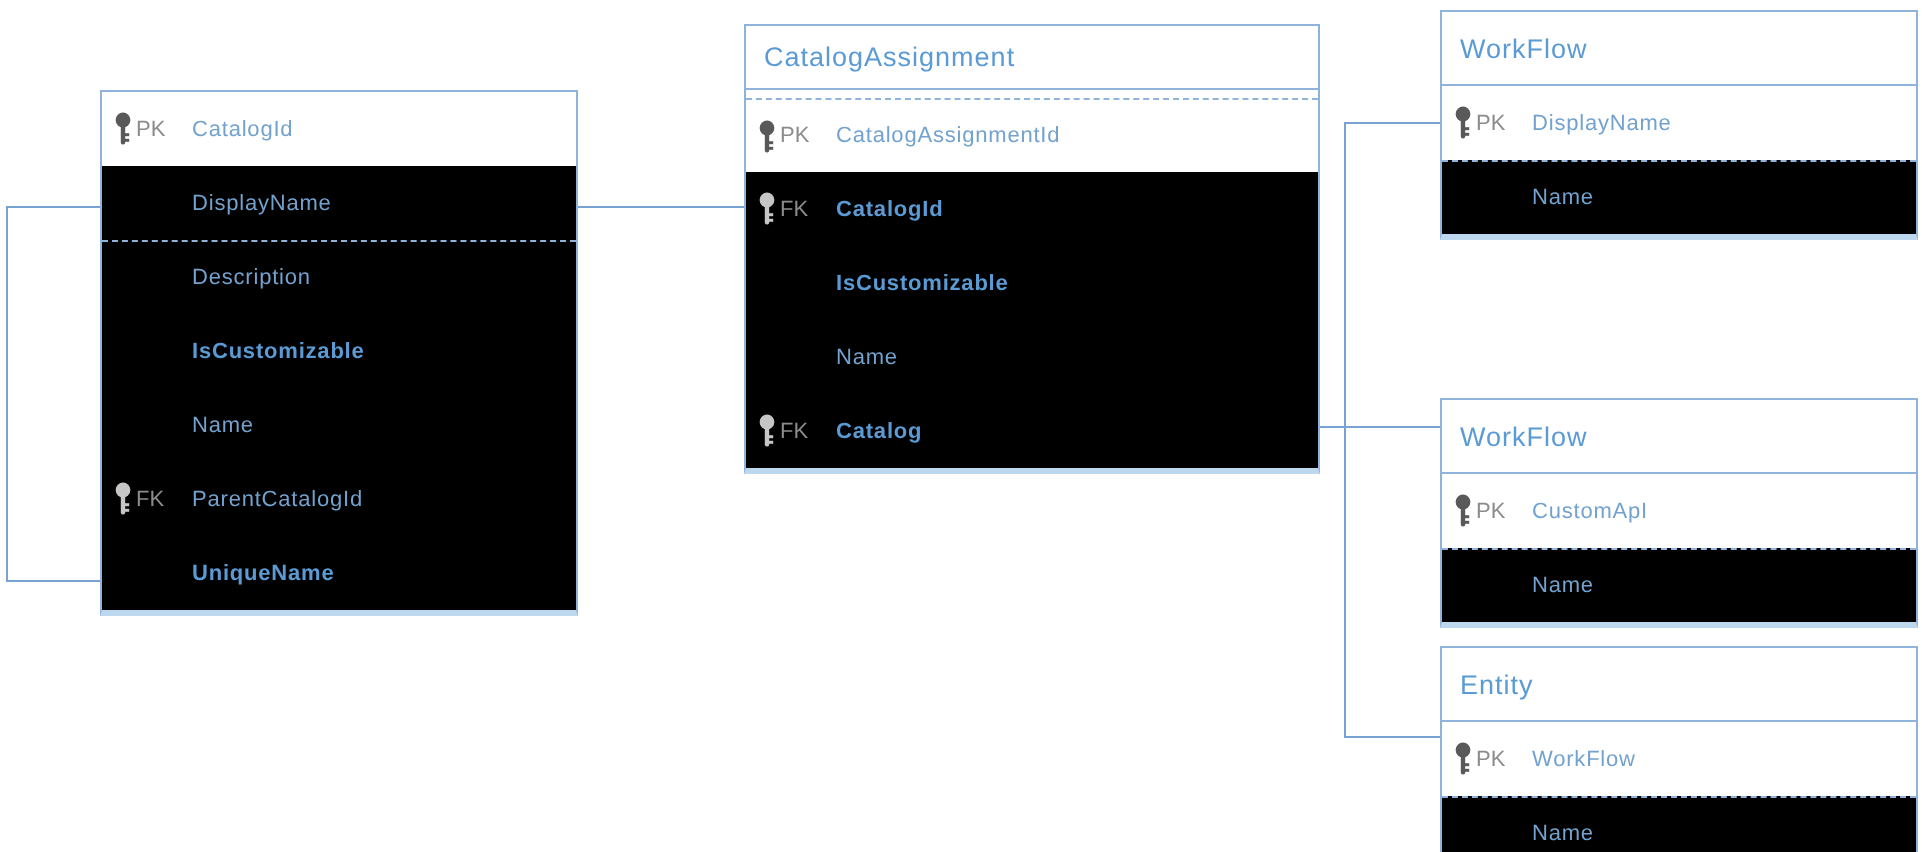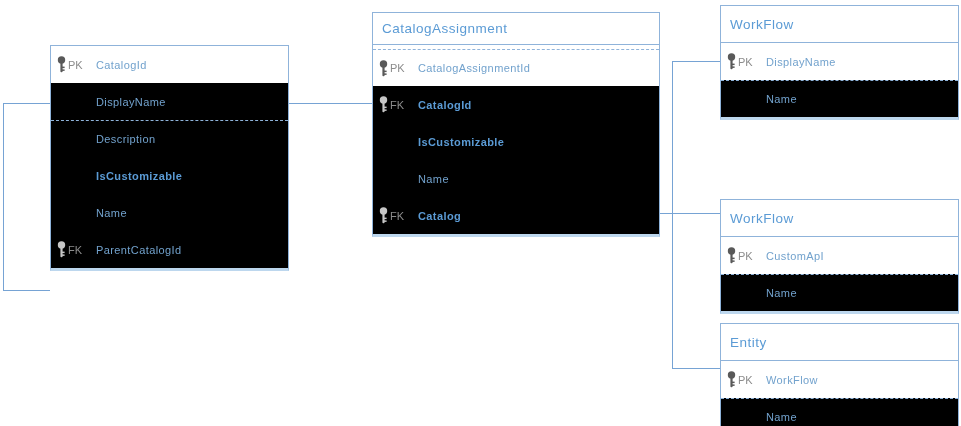--- a/index.html
+++ b/index.html
@@ -98,20 +98,24 @@
               <circle cx="5.5" cy="4" r="3.7"></circle>
               <rect x="4.4" y="6.5" width="2.2" height="9.8" rx="1"></rect>
               <rect x="6" y="10.6" width="2.6" height="1.5"></rect>
               <rect x="6" y="13.4" width="2.6" height="1.5"></rect>
             </svg>
           </span>
           <span>FK</span>
         </span>
       <span class="fname">ParentCatalogId</span>
     </div>
+    <div class="row gray bold">
+      <span class="keycol"></span>
+      <span class="fname">UniqueName</span>
+    </div>
   </div>
 
   <div class="etable" style="left:372px;top:12px;width:288px;">
     <div class="thead short">CatalogAssignment</div>
     <div class="gapdash"></div>
     <div class="row h36">
       <span class="keycol">
           <span class="keyicon pk">
             <svg width="11" height="17" viewBox="0 0 11 17">
               <circle cx="5.5" cy="4" r="3.7"></circle>

